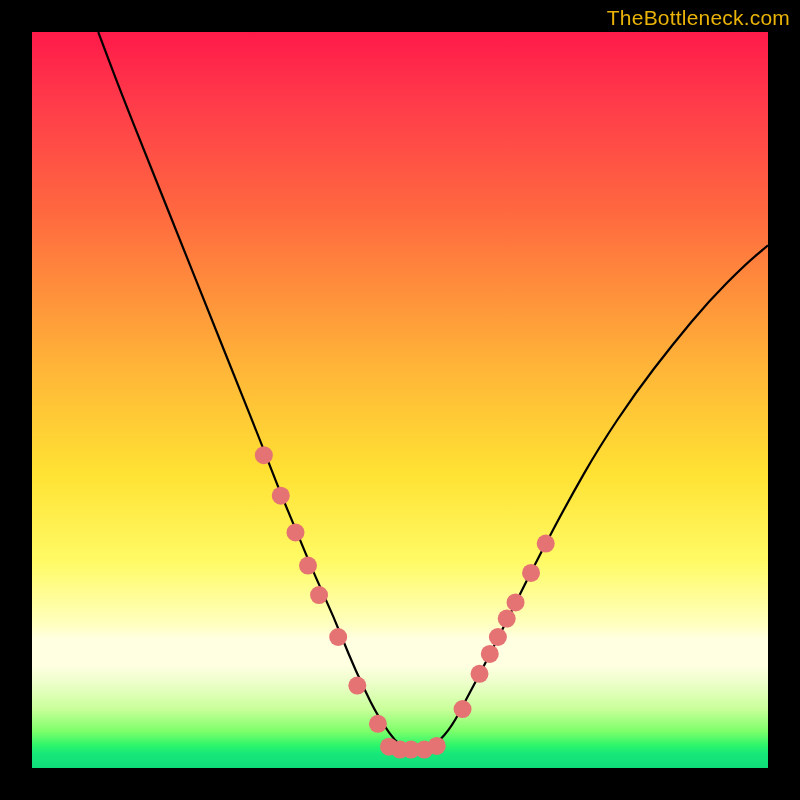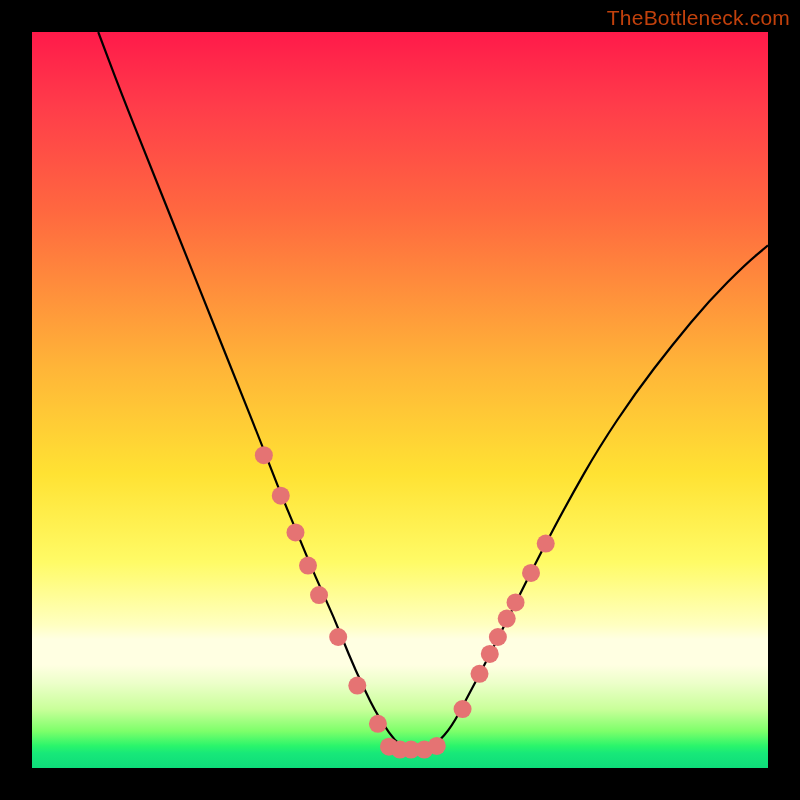--- a/index.html
+++ b/index.html
@@ -38,21 +38,21 @@
       #7dff6a 95%,
       #2af56b 97%,
       #17e879 98%,
       #0edc7a 100%
     );
   }
   .watermark {
     position: absolute;
     top: 6px;
     right: 10px;
-    color: #c2410c;
+    color: #eab308;
     font-size: 21px;
     font-weight: 500;
     letter-spacing: 0.2px;
     user-select: none;
   }
   svg {
     position: absolute;
     left: 0; top: 0;
   }
 </style>

